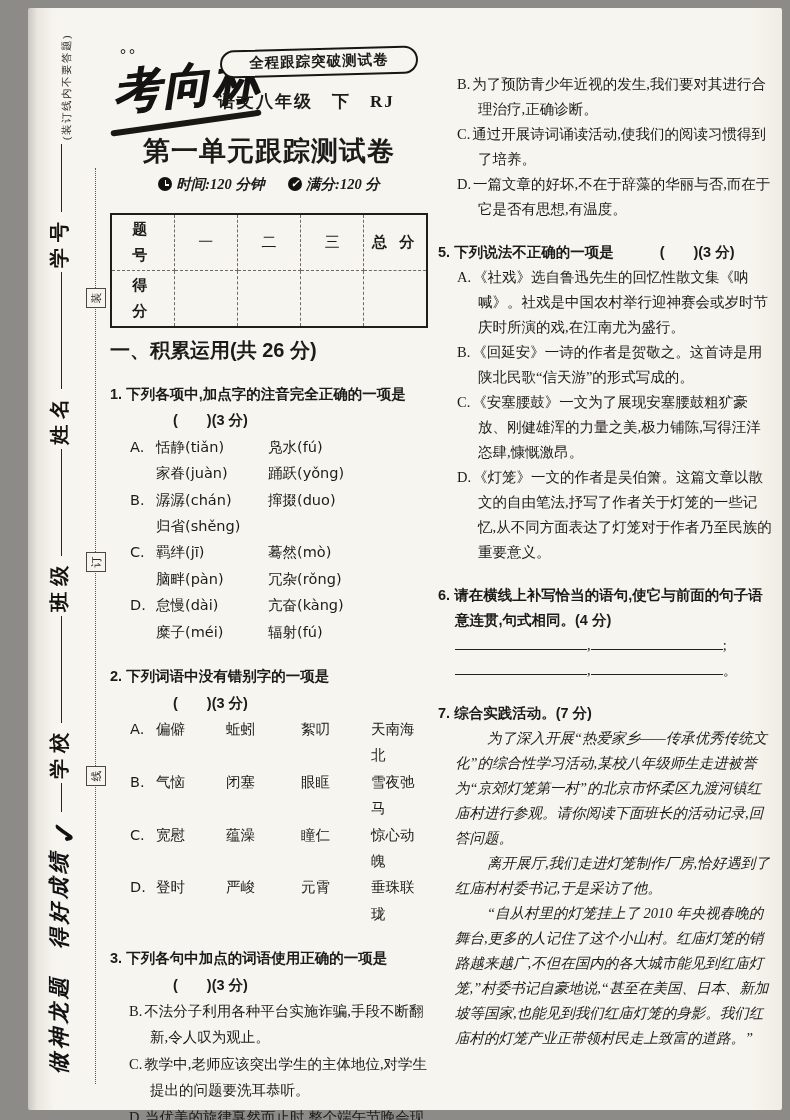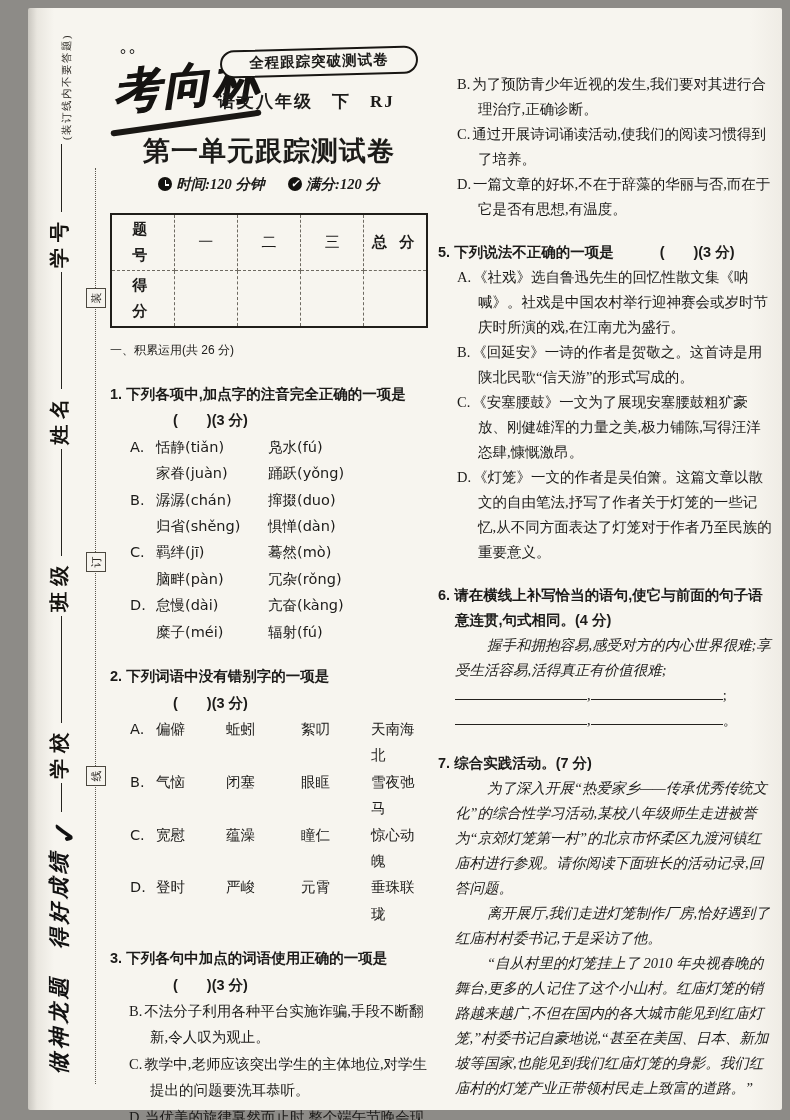--- a/index.html
+++ b/index.html
@@ -63,21 +63,21 @@
   .meta-icon { display:inline-block; width:14px; height:14px; background:#14120f; border-radius:50%; position:relative; top:2px; margin-right:4px; }
   .icon-clock::before { content:""; position:absolute; left:6.5px; top:3px; width:1.6px; height:5px; background:#fff; }
   .icon-clock::after  { content:""; position:absolute; left:6.5px; top:7px; width:4px;  height:1.6px; background:#fff; }
   .icon-check::before { content:"✓"; position:absolute; left:0; top:0; width:14px; height:14px; color:#fff; font-size:10.5px; line-height:14px; text-align:center; font-weight:700; }
   
   .score-table { width:100%; border-collapse:collapse; border:2px solid #201e1a; margin-top:19px; table-layout:fixed;padding-left:11px; }
   .score-table td { border:1px dashed #6e6a61; height:30px; text-align:center; font-size:15px; }
   .score-table td.lbl { font-weight:700; letter-spacing:6px; font-family:"Liberation Sans",sans-serif; }
   .score-table td.sum { font-weight:700; letter-spacing:4px; font-family:"Liberation Sans",sans-serif; }
   
-  .section-heading { margin-top:9px; font-weight:400; font-size:12px; font-family:"Liberation Sans","DejaVu Sans",sans-serif; }
+  .section-heading { margin-top:9px; font-weight:700; font-size:20px; font-family:"Liberation Sans","DejaVu Sans",sans-serif; }
   .question { margin-top:18px; }
   .q-stem { padding-left:17px; text-indent:-17px; font-weight:600; font-family:"Liberation Sans","DejaVu Sans",sans-serif; }
   .answer-blank { white-space:nowrap;padding-left:46px; }
   .opt { padding-left:40px; text-indent:-21px; }
   .opt-letter { margin-right:2px; }
   .q1-grid { padding-left:20px; display:grid; grid-template-columns:26px 112px auto; }
   .q1-grid .pair-font, .q2-grid span { font-family:"DejaVu Sans","Liberation Sans",serif; }
   .q1-grid span { font-family:"DejaVu Sans",serif; }
   .q2-grid { padding-left:20px; display:grid; grid-template-columns:26px 70px 75px 70px auto; }
   .kai { font-style:italic; }
@@ -157,21 +157,20 @@
           <span></span>
             <span>家眷(juàn)</span>
             <span>踊跃(yǒng)</span>
         </div>
         <div class="q1-grid">
           <span class="opt-letter">B.</span>
           <span>潺潺(chán)</span>
             <span>撺掇(duo)</span>
           <span></span>
             <span>归省(shěng)</span>
-            <span>惧惮(dàn)</span>
         </div>
         <div class="q1-grid">
           <span class="opt-letter">C.</span>
           <span>羁绊(jī)</span>
             <span>蓦然(mò)</span>
           <span></span>
             <span>脑畔(pàn)</span>
             <span>冗杂(rǒng)</span>
         </div>
         <div class="q1-grid">
@@ -236,21 +235,20 @@
       <div class="question">
         <div class="q-stem"><span>5.</span> <span>下列说法不正确的一项是</span><span class="answer-blank">(　　)(3 分)</span></div>
         <div class="opt"><span class="opt-letter">A.</span><span>《社戏》选自鲁迅先生的回忆性散文集《呐喊》。社戏是中国农村举行迎神赛会或岁时节庆时所演的戏,在江南尤为盛行。</span></div>
         <div class="opt"><span class="opt-letter">B.</span><span>《回延安》一诗的作者是贺敬之。这首诗是用陕北民歌“信天游”的形式写成的。</span></div>
         <div class="opt"><span class="opt-letter">C.</span><span>《安塞腰鼓》一文为了展现安塞腰鼓粗犷豪放、刚健雄浑的力量之美,极力铺陈,写得汪洋恣肆,慷慨激昂。</span></div>
         <div class="opt"><span class="opt-letter">D.</span><span>《灯笼》一文的作者是吴伯箫。这篇文章以散文的自由笔法,抒写了作者关于灯笼的一些记忆,从不同方面表达了灯笼对于作者乃至民族的重要意义。</span></div>
       </div>
 
       <div class="question">
         <div class="q-stem"><span>6.</span> <span>请在横线上补写恰当的语句,使它与前面的句子语意连贯,句式相同。(4 分)</span></div>
-        <div class="para kai">握手和拥抱容易,感受对方的内心世界很难;享受生活容易,活得真正有价值很难;</div>
         <div class="blank-row"><span class="uline"></span><span>,</span><span class="uline"></span><span>;</span></div>
         <div class="blank-row"><span class="uline"></span><span>,</span><span class="uline"></span><span>。</span></div>
       </div>
 
       <div class="question">
         <div class="q-stem"><span>7.</span> <span>综合实践活动。(7 分)</span></div>
         <div class="para kai">为了深入开展“热爱家乡——传承优秀传统文化”的综合性学习活动,某校八年级师生走进被誉为“京郊灯笼第一村”的北京市怀柔区九渡河镇红庙村进行参观。请你阅读下面班长的活动记录,回答问题。</div>
         <div class="para kai">离开展厅,我们走进灯笼制作厂房,恰好遇到了红庙村村委书记,于是采访了他。</div>
         <div class="para kai">“自从村里的灯笼挂上了 2010 年央视春晚的舞台,更多的人记住了这个小山村。红庙灯笼的销路越来越广,不但在国内的各大城市能见到红庙灯笼,”村委书记自豪地说,“甚至在美国、日本、新加坡等国家,也能见到我们红庙灯笼的身影。我们红庙村的灯笼产业正带领村民走上致富的道路。”</div>
       </div>

